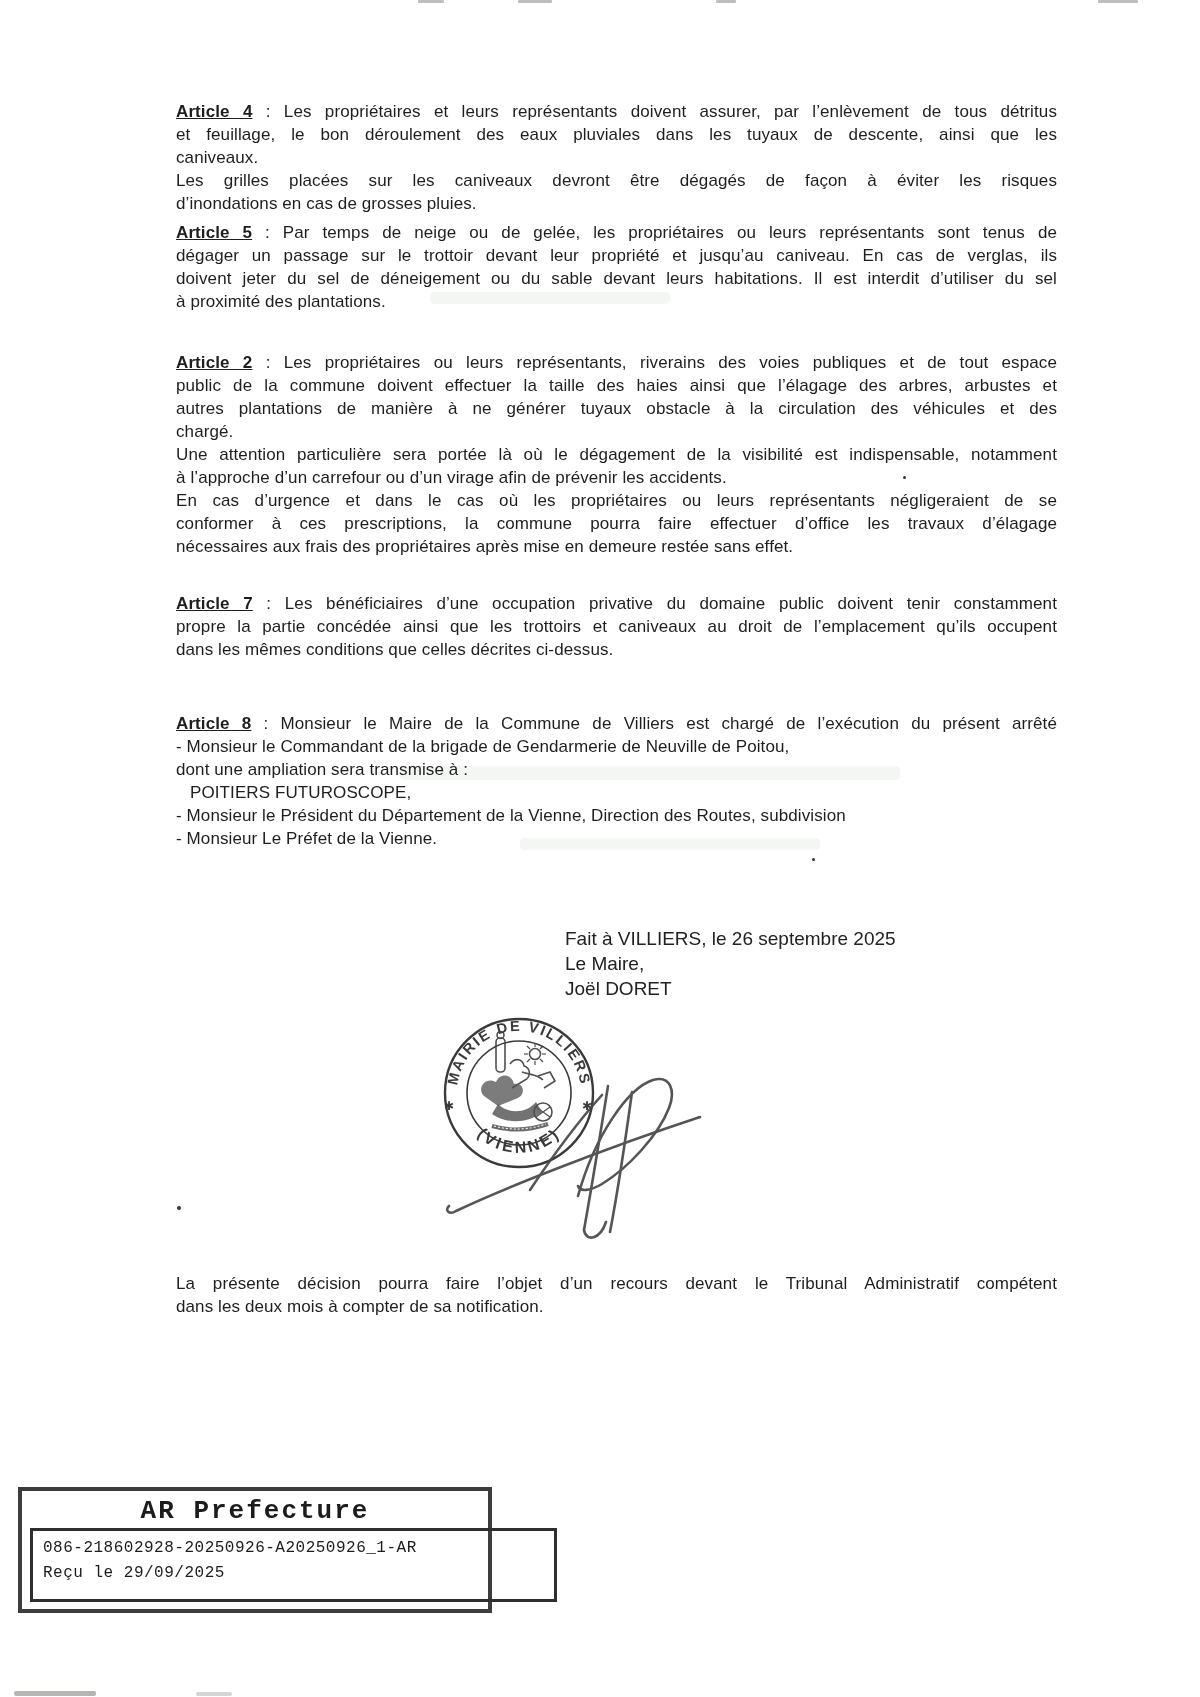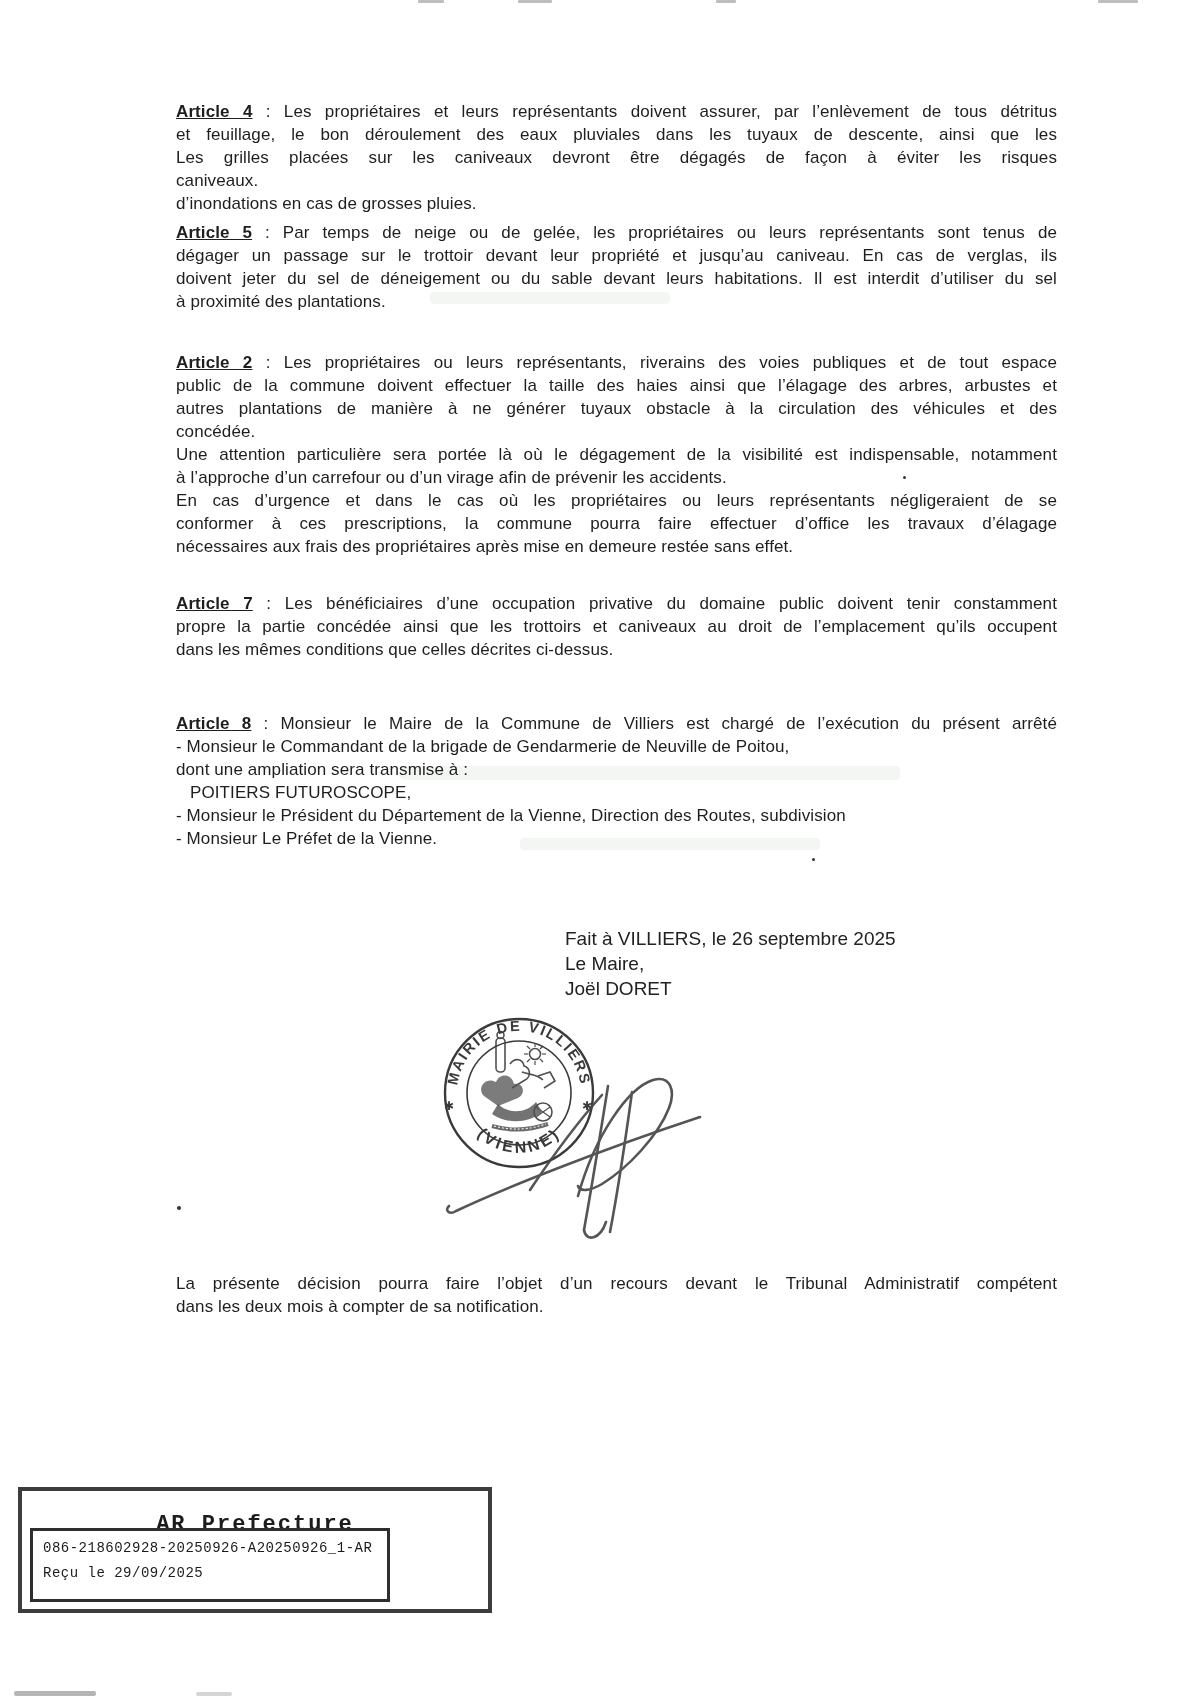--- a/index.html
+++ b/index.html
@@ -36,30 +36,30 @@
   .sealwrap{position:absolute;left:370px;top:1000px;width:380px;height:260px;}
 
   
 
   
   .arbox{
     position:absolute;left:18px;top:1487px;width:474px;height:126px;
     border:4px solid #3c3c3c;box-sizing:border-box;background:#fff;
   }
   .artitle{
-    margin-top:21px;text-align:center;
+    margin-top:5px;text-align:center;
     font-family:"Liberation Mono","DejaVu Sans Mono",monospace;
-    font-weight:bold;font-size:22px;letter-spacing:2px;color:#1c1c1c;
+    font-weight:bold;font-size:26px;letter-spacing:2px;color:#1c1c1c;
   }
   .arinner{
-    position:absolute;left:8px;top:37px;width:360px;height:74px;
+    position:absolute;left:8px;top:37px;width:527px;height:74px;
     border:3px solid #2e2e2e;box-sizing:border-box;
     padding:5px 0 16px 10px;
     font-family:"Liberation Mono","DejaVu Sans Mono",monospace;
-    font-size:14px;line-height:25px;color:#1c1c1c;letter-spacing:.5px;
+    font-size:16px;line-height:25px;color:#1c1c1c;letter-spacing:.5px;
   }
 
   
   .afx{position:absolute;pointer-events:none;}
   .dash{height:3px;background:#7d7d7d;opacity:.5;border-radius:1px;}
   .smudge{background:rgba(205,216,206,.22);border-radius:4px;}
   .dot{background:#333;border-radius:50%;}
 </style>
 </head>
 <body>
@@ -76,35 +76,35 @@
   <div class="afx dot" style="left:903px;top:476px;width:3px;height:3px;"></div>
   <div class="afx dot" style="left:812px;top:858px;width:3px;height:3px;"></div>
   <div class="afx dot" style="left:177px;top:1206px;width:4px;height:4px;"></div>
   <div class="afx" style="left:14px;top:1691px;width:82px;height:5px;background:#8a8f8a;opacity:.65;border-radius:2px;"></div>
   <div class="afx" style="left:196px;top:1692px;width:36px;height:4px;background:#a9aca9;opacity:.5;border-radius:2px;"></div>
 
   <section>
     <div class="para p0">
         <div class="line jl"><span class="art">Article 4</span> : Les propriétaires et leurs représentants doivent assurer, par l’enlèvement de tous détritus</div>
         <div class="line jl">et feuillage, le bon déroulement des eaux pluviales dans les tuyaux de descente, ainsi que les</div>
+        <div class="line">caniveaux.</div>
         <div class="line jl">Les grilles placées sur les caniveaux devront être dégagés de façon à éviter les risques</div>
-        <div class="line">caniveaux.</div>
         <div class="line">d’inondations en cas de grosses pluies.</div>
       </div>
     <div class="para p1">
         <div class="line jl"><span class="art">Article 5</span> : Par temps de neige ou de gelée, les propriétaires ou leurs représentants sont tenus de</div>
         <div class="line jl">dégager un passage sur le trottoir devant leur propriété et jusqu’au caniveau. En cas de verglas, ils</div>
         <div class="line jl">doivent jeter du sel de déneigement ou du sable devant leurs habitations. Il est interdit d’utiliser du sel</div>
         <div class="line">à proximité des plantations.</div>
       </div>
     <div class="para p2">
         <div class="line jl"><span class="art">Article 2</span> : Les propriétaires ou leurs représentants, riverains des voies publiques et de tout espace</div>
         <div class="line jl">public de la commune doivent effectuer la taille des haies ainsi que l’élagage des arbres, arbustes et</div>
         <div class="line jl">autres plantations de manière à ne générer tuyaux obstacle à la circulation des véhicules et des</div>
-        <div class="line">concédée.</div>
+        <div class="line">chargé.</div>
         <div class="line jl">Une attention particulière sera portée là où le dégagement de la visibilité est indispensable, notamment</div>
         <div class="line">à l’approche d’un carrefour ou d’un virage afin de prévenir les accidents.</div>
         <div class="line jl">En cas d’urgence et dans le cas où les propriétaires ou leurs représentants négligeraient de se</div>
         <div class="line jl">conformer à ces prescriptions, la commune pourra faire effectuer d’office les travaux d’élagage</div>
         <div class="line">nécessaires aux frais des propriétaires après mise en demeure restée sans effet.</div>
       </div>
     <div class="para p3">
         <div class="line jl"><span class="art">Article 7</span> : Les bénéficiaires d’une occupation privative du domaine public doivent tenir constamment</div>
         <div class="line jl">propre la partie concédée ainsi que les trottoirs et caniveaux au droit de l’emplacement qu’ils occupent</div>
         <div class="line">dans les mêmes conditions que celles décrites ci-dessus.</div>

